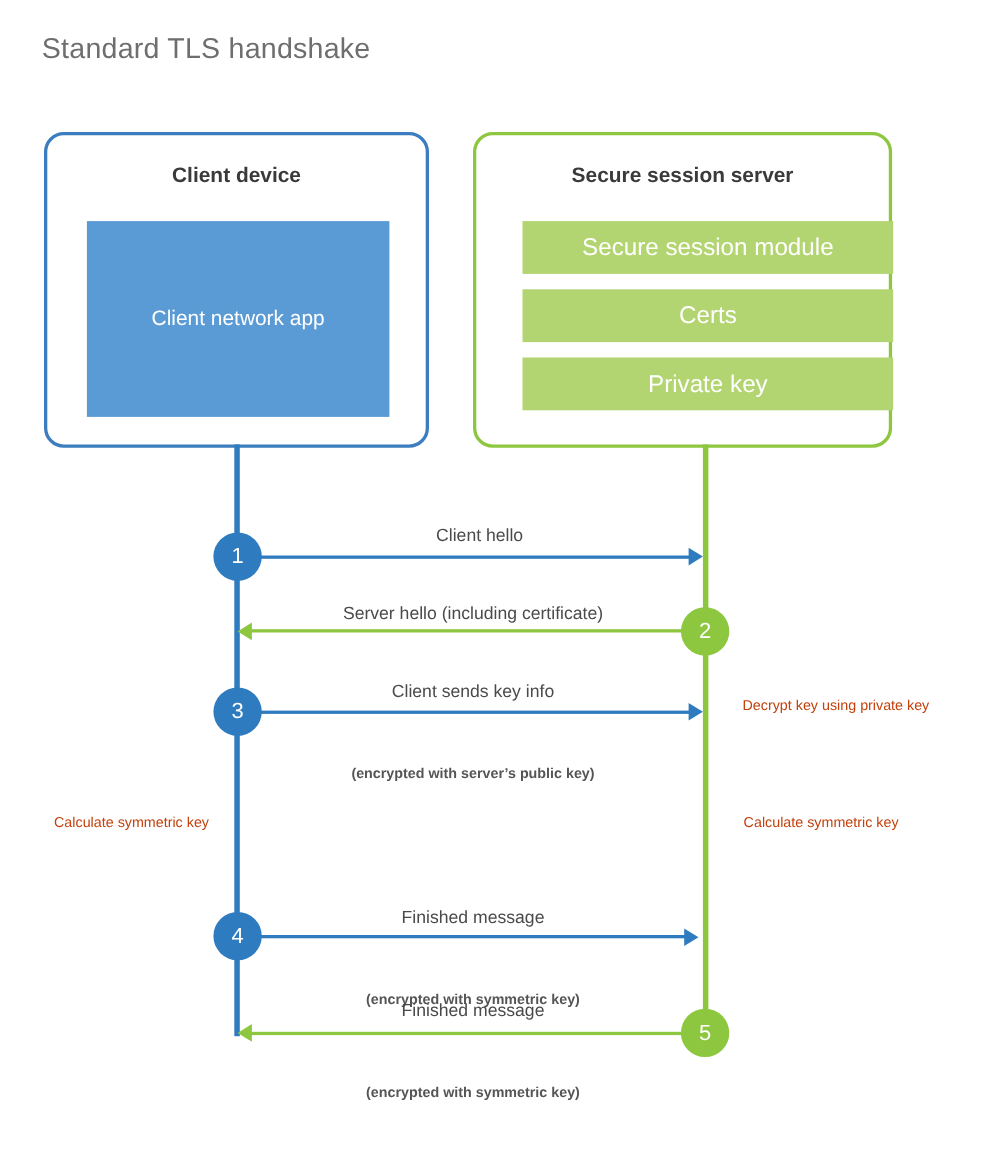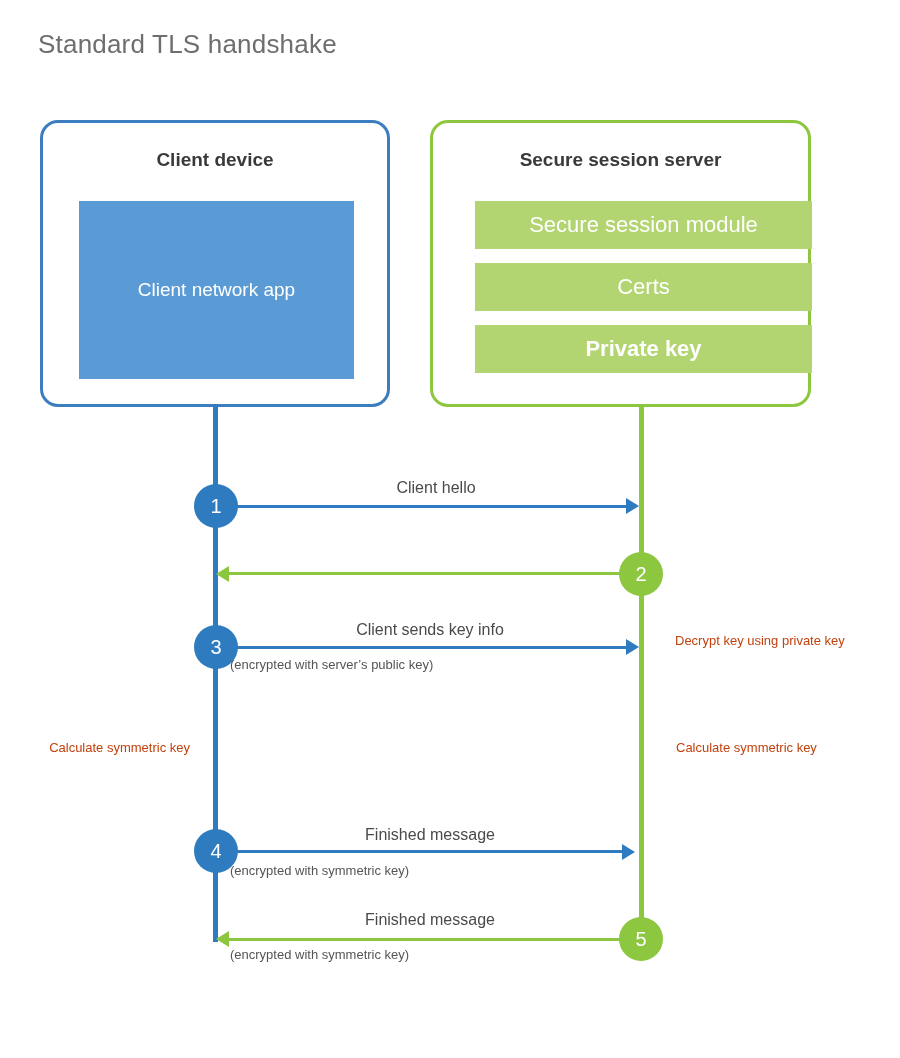--- a/index.html
+++ b/index.html
@@ -83,21 +83,21 @@
     height: 48px;
     background: #B3D571;
     display: flex;
     align-items: center;
     justify-content: center;
     color: #ffffff;
     font-size: 22px;
     font-weight: 300;
     margin-bottom: 14px;
   }
-  .server-bar:last-child { margin-bottom: 0; font-weight: bold; }
+  .server-bar:last-child { margin-bottom: 0; }
 
   
   .lifeline {
     position: absolute;
     width: 5px;
   }
   .lifeline.client-line { left: 213px; top: 404px; height: 538px; background: #2E7CBF; }
   .lifeline.server-line { left: 639px; top: 404px; height: 536px; background: #8DC63F; }
 
   
@@ -136,25 +136,26 @@
   .msg-label {
     position: absolute;
     text-align: center;
     font-size: 16px;
     font-weight: 300;
     color: #4a4a4a;
     white-space: nowrap;
   }
   .msg-sublabel {
     position: absolute;
-    text-align: left;
+    text-align: center;
     font-size: 13px;
-    font-weight: 400;
+    font-weight: 700;
     color: #555555;
     white-space: nowrap;
+    margin-top: 38px;
   }
   .side-note {
     position: absolute;
     font-size: 13px;
     font-weight: 400;
     color: #c2410c;
     line-height: 1.35;
   }
   .side-note.right-align { text-align: right; }
   .side-note.left-align  { text-align: left; }
@@ -181,20 +182,21 @@
   </div>
 
   <div class="lifeline client-line"></div>
   <div class="lifeline server-line"></div>
 
   <div class="msg-label" style="left:236px; top:479px; width:400px;">Client hello</div>
   <div class="msg-line blue" style="left:216px; top:505px; width:412px;"></div>
   <div class="arrow-head right blue" style="left:626px; top:498px;"></div>
   <div class="step-badge blue" style="left:194px; top:484px;">1</div>
 
+  <div class="msg-label" style="left:230px; top:550px; width:400px;">Server hello (including certificate)</div>
   <div class="msg-line green" style="left:228px; top:572px; width:402px;"></div>
   <div class="arrow-head left green" style="left:216px; top:566px;"></div>
   <div class="step-badge green" style="left:619px; top:552px;">2</div>
 
   <div class="msg-label" style="left:230px; top:621px; width:400px;">Client sends key info</div>
   <div class="msg-line blue" style="left:216px; top:646px; width:412px;"></div>
   <div class="arrow-head right blue" style="left:626px; top:639px;"></div>
   <div class="step-badge blue" style="left:194px; top:625px;">3</div>
   <div class="msg-sublabel" style="left:230px; top:657px; width:400px;">(encrypted with server’s public key)</div>
   <div class="side-note left-align" style="left:675px; top:632px; width:180px;">Decrypt key using private key</div>

